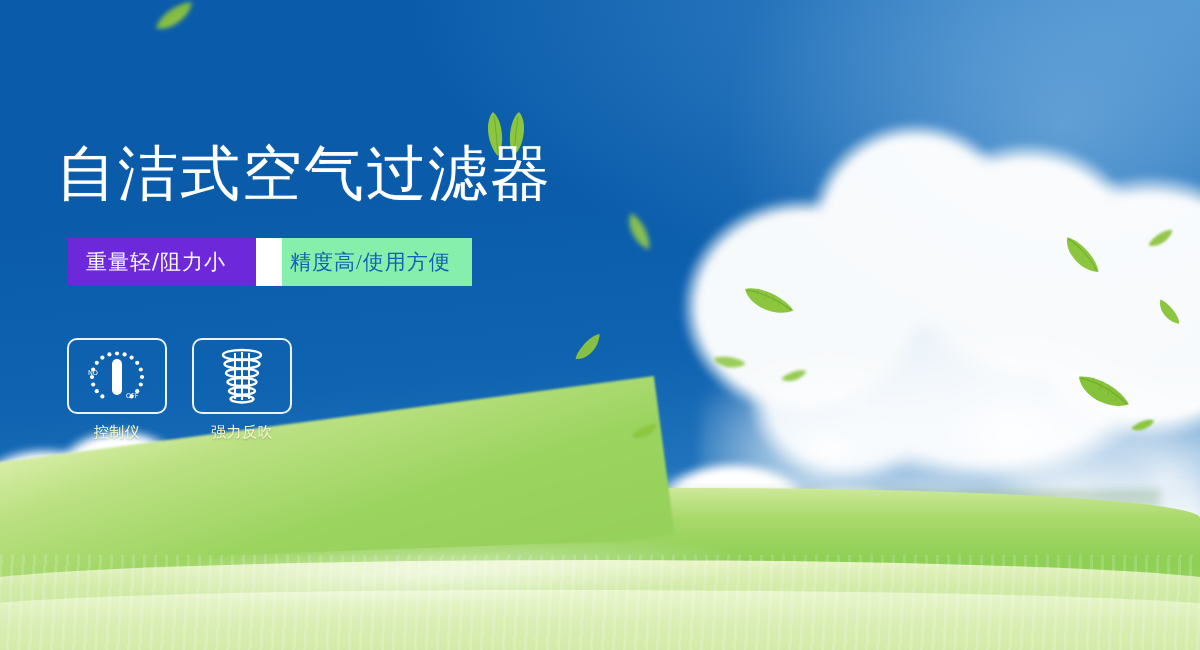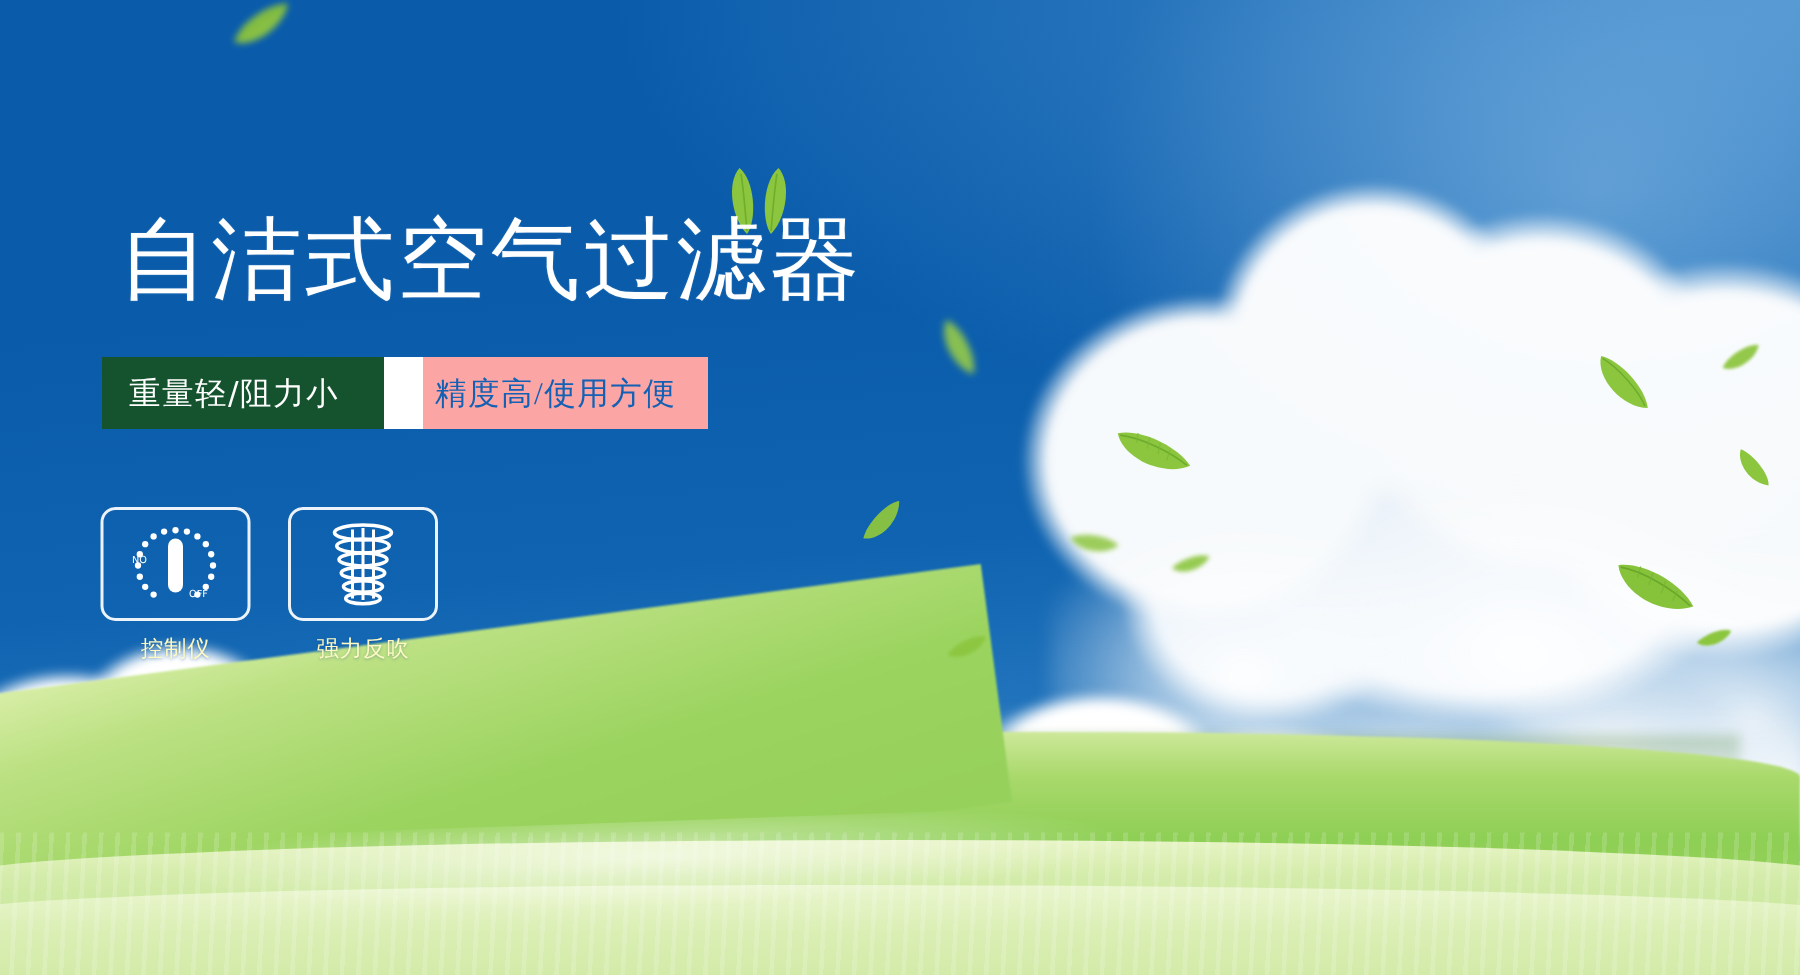--- a/index.html
+++ b/index.html
@@ -142,41 +142,41 @@
     background:linear-gradient(180deg,rgba(90,140,70,.32),rgba(120,170,80,0));
     filter:blur(4px);
   }
 
   
   .leaf{position:absolute;}
   .leaf svg{display:block;}
 
   
   .title{
-    position:absolute;left:79px;top:143px;
+    position:absolute;left:56px;top:143px;
     font-size:60px;
     line-height:1;
     letter-spacing:2px;
     color:#ffffff;
     font-weight:300;
     font-family:"DejaVu Sans","Liberation Sans",sans-serif;
     white-space:nowrap;
     text-shadow:0 0 1px rgba(255,255,255,.25);
   }
 
   
   .sprout{position:absolute;left:470px;top:106px;width:70px;height:52px;}
 
   
   .subbar{
     position:absolute;left:68px;top:238px;height:48px;
     display:flex;align-items:stretch;
   }
   .sub-a{
-    background:#14532d;
+    background:#6d28d9;
     color:#ffffff;
     font-size:21px;
     display:flex;align-items:center;
     padding:0 16px 0 18px;
     letter-spacing:1px;
     font-family:"DejaVu Sans","Liberation Sans",sans-serif;
     position:relative;
     width:188px;
   }
   .sub-slash{
@@ -187,21 +187,21 @@
   }
   .sub-slash:after{
     content:"";
     position:absolute;left:0;top:-8px;
     width:60px;height:66px;
     background:#ffffff;
     transform:skewX(-20deg);
     transform-origin:top left;
   }
   .sub-b{
-    background:#fca5a5;
+    background:#86efac;
     color:#1261b4;
     font-size:21px;
     display:flex;align-items:center;
     padding:0 16px 0 8px;
     letter-spacing:1px;
     font-family:Liberation Serif, serif;
     width:190px;
   }
 
   

